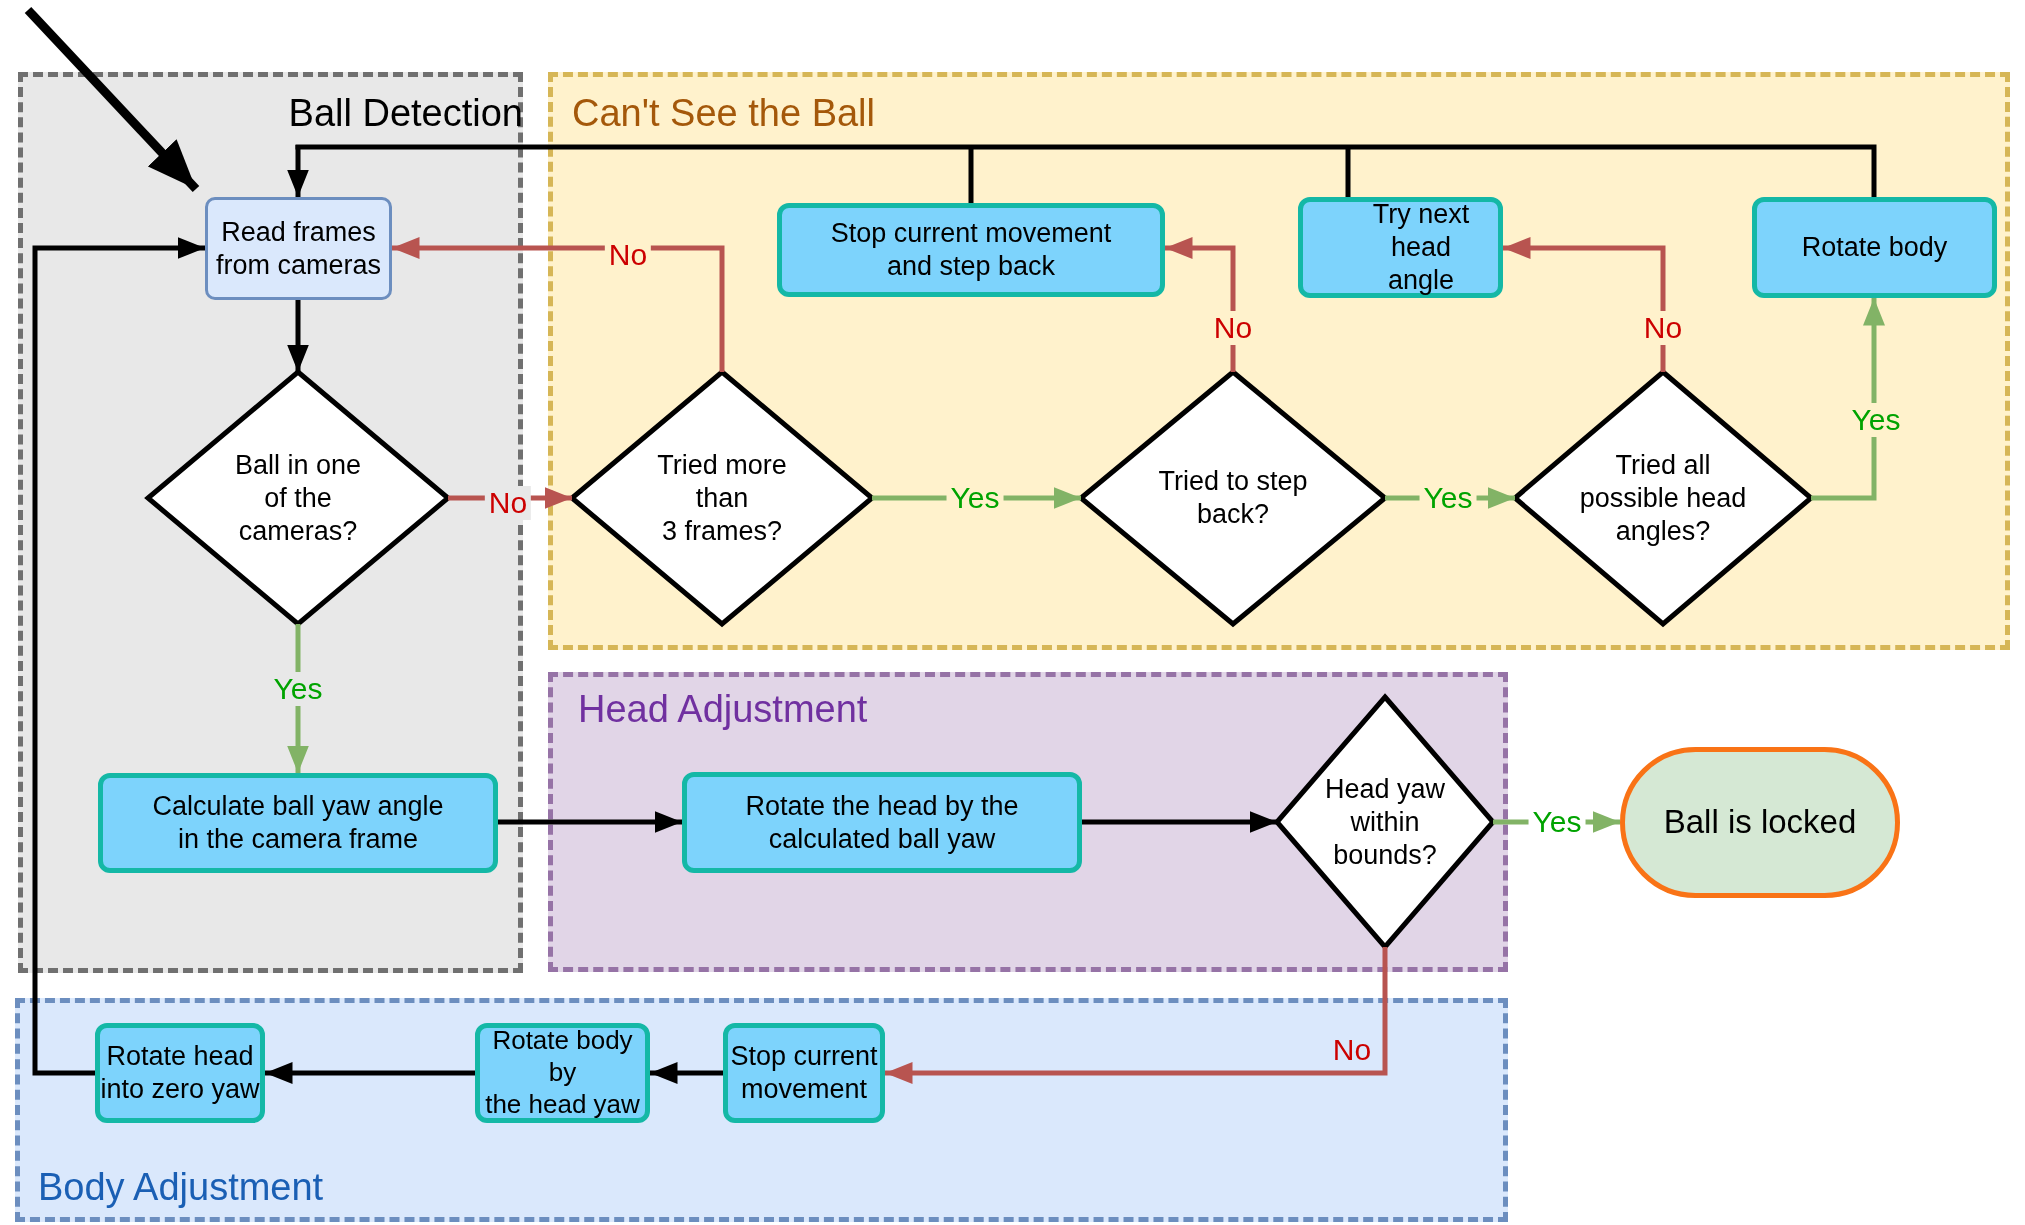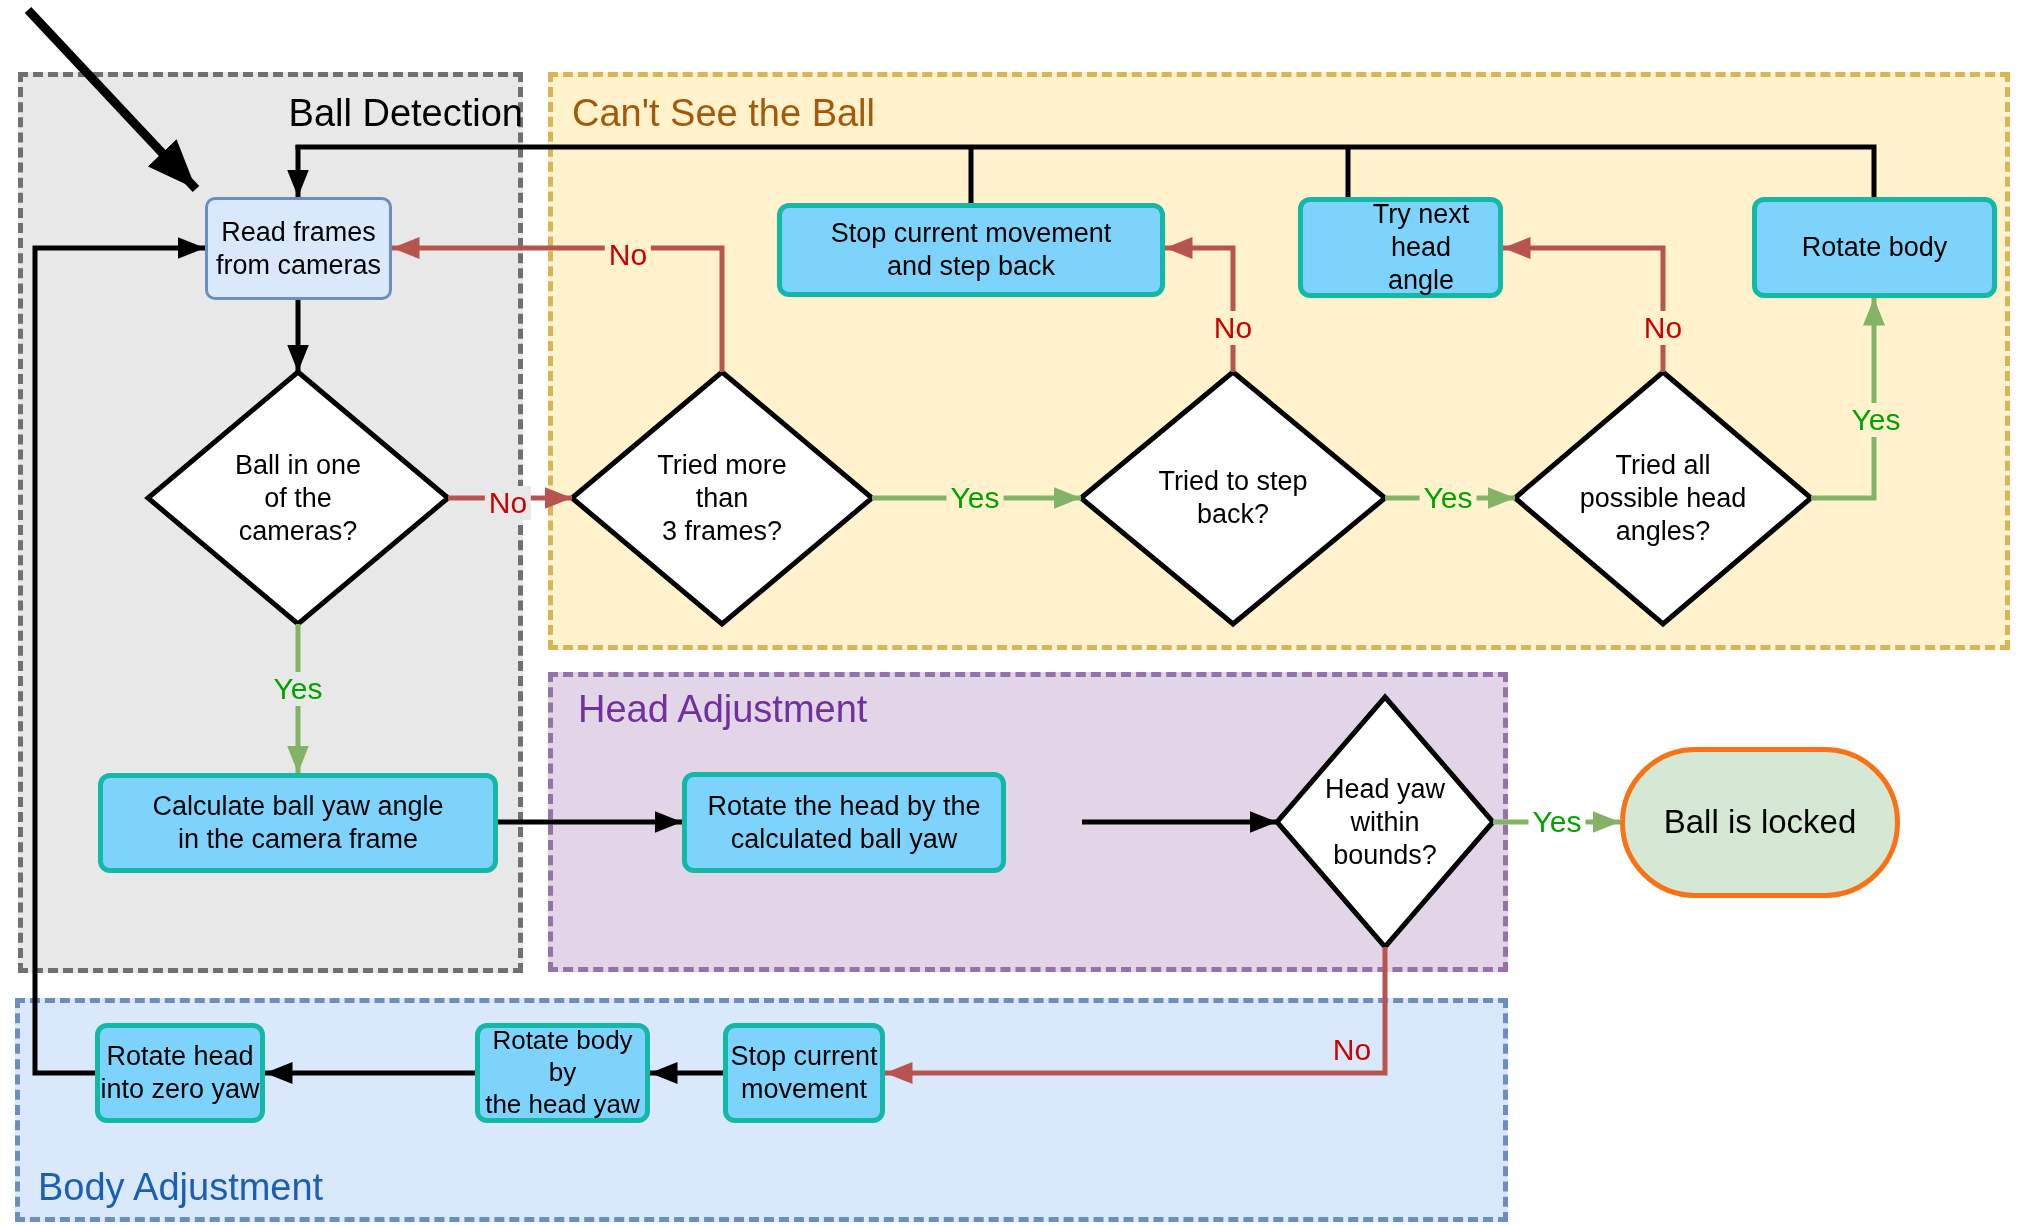--- a/index.html
+++ b/index.html
@@ -102,21 +102,21 @@
 
   <div class="node proc" style="left:1752px;top:197px;width:245px;height:101px;align-items:center;">
     <span>Rotate body</span>
   </div>
 
   <div class="node proc" style="left:98px;top:773px;width:400px;height:100px;">
     <span>Calculate ball yaw angle
 in the camera frame</span>
   </div>
 
-  <div class="node proc" style="left:682px;top:772px;width:324px;height:101px;">
+  <div class="node proc" style="left:682px;top:772px;width:400px;height:101px;">
     <span>Rotate the head by the
 calculated ball yaw</span>
   </div>
 
   <div class="node" style="left:1620px;top:747px;width:280px;height:151px;background:#d5e8d4;border:5px solid #f97316;border-radius:76px;font-size:33px;">
     <span>Ball is locked</span>
   </div>
 
   <div class="node proc" style="left:723px;top:1023px;width:162px;height:100px;">
     <span>Stop current

